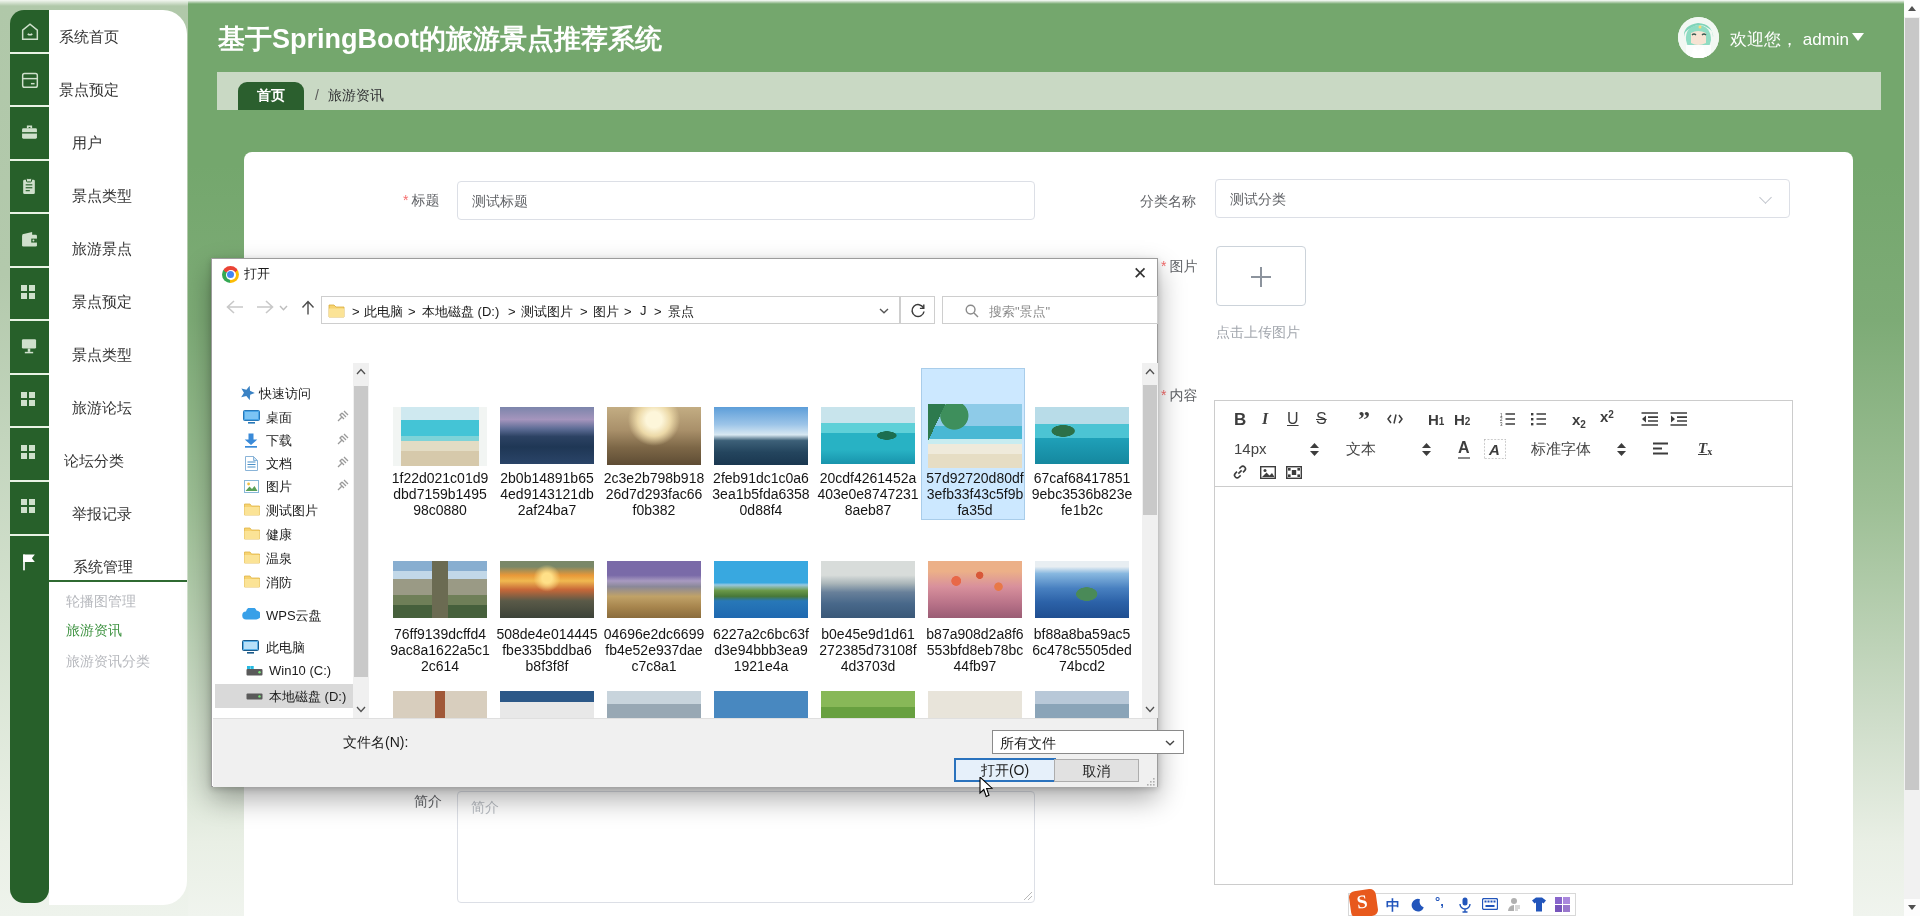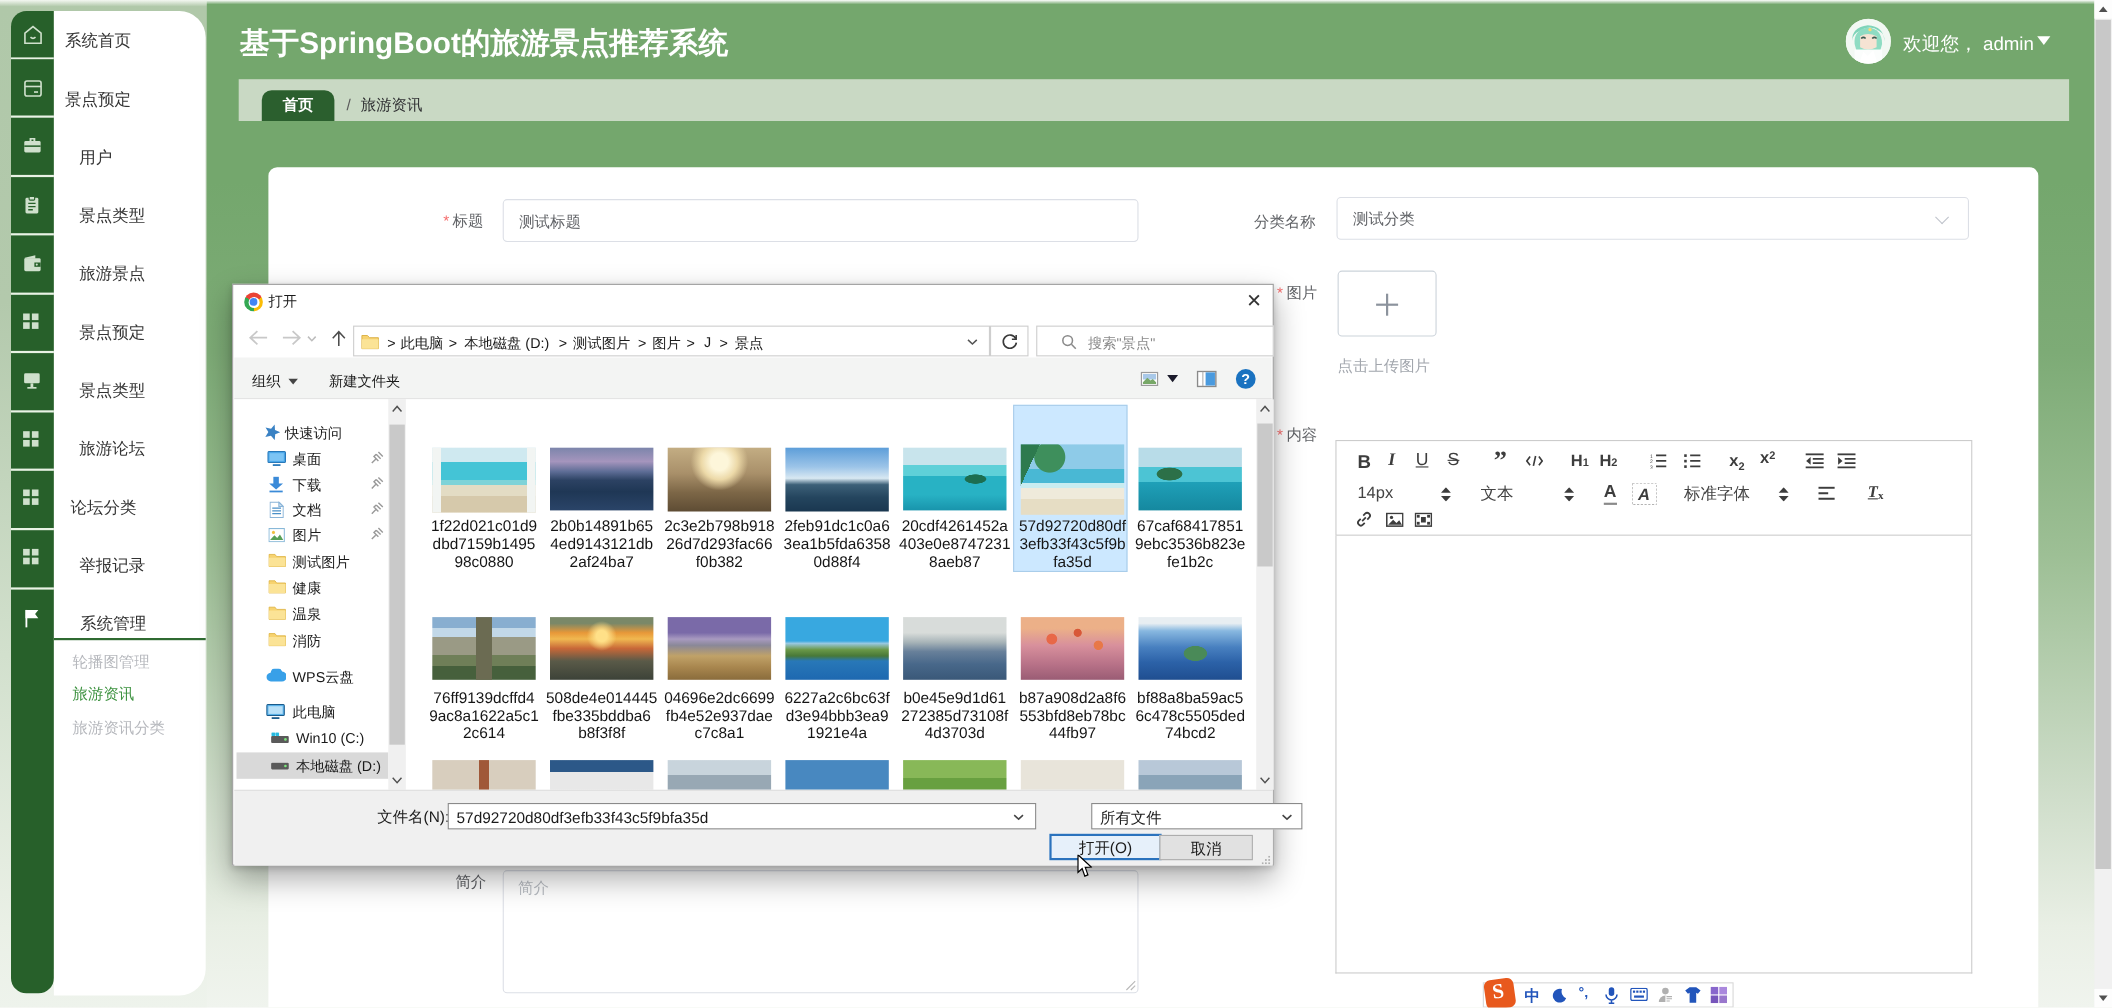--- a/index.html
+++ b/index.html
@@ -419,44 +419,20 @@
         <path d="M13.5 5 A6 6 0 1 0 14 8.5"></path>
         <path d="M13.8 1.5 V5.4 H9.9" stroke-width="1.4"></path>
       </svg>
   </div>
   <div class="box" style="left:730px; top:37px; width:216px; height:28px;">
     <svg style="position:absolute; left:22px; top:7px;" width="14" height="14" viewBox="0 0 14 14" fill="none" stroke="#8a8a8a" stroke-width="1.4">
         <circle cx="5.6" cy="5.6" r="4.4"></circle>
         <path d="M9 9 L13 13"></path>
       </svg>
     <span class="nav13" style="left:46px; top:6px; color:#8a8a8a;">搜索"景点"</span>
-  </div>
-  <div id="toolrow">
-    <span class="nav13" style="left:16px; top:13px;">组织</span>
-    <svg style="position:absolute; left:49px; top:19px;" width="9" height="6" viewBox="0 0 9 6" fill="#444">
-        <path d="M0 0 h9 L4.5 5.5 Z"></path>
-      </svg>
-    <span class="nav13" style="left:86px; top:13px;">新建文件夹</span>
-    <svg style="position:absolute; left:824px; top:13px;" width="16" height="13" viewBox="0 0 16 13">
-        <rect x="0.5" y="0.5" width="15" height="12" fill="#fff" stroke="#9a9a9a" stroke-width="1.4"></rect>
-        <rect x="2" y="2" width="12" height="5" fill="#a8c8e8"></rect>
-        <path d="M2 9.5 L6 5.5 L9 8 L11 6.5 L14 9.5 V11 H2 Z" fill="#78a868"></path>
-      </svg>
-    <svg style="position:absolute; left:848px; top:16px;" width="10" height="7" viewBox="0 0 10 7" fill="#1a1a2a">
-        <path d="M0 0 h10 L5 6.5 Z"></path>
-      </svg>
-    <svg style="position:absolute; left:875px; top:12px;" width="18" height="15" viewBox="0 0 18 15">
-        <rect x="0.5" y="0.5" width="17" height="14" fill="#fff" stroke="#8a8a8a" stroke-width="1.6"></rect>
-        <line x1="5.5" y1="1" x2="5.5" y2="14" stroke="#b0b0b0"></line>
-        <rect x="8" y="1.5" width="8.5" height="12" fill="#4a9ade"></rect>
-      </svg>
-    <svg style="position:absolute; left:910px; top:10px;" width="19" height="19" viewBox="0 0 19 19">
-        <circle cx="9.5" cy="9.5" r="9" fill="#1a72c0"></circle>
-        <text x="9.5" y="14" font-size="13" font-weight="bold" fill="#fff" text-anchor="middle">?</text>
-      </svg>
   </div>
   <div id="leftpane">
     <svg style="position:absolute; left:27px; top:22px;" width="15" height="15" viewBox="0 0 16 16">
         <path d="M8 0.5 L10 5.5 L15.5 6 L11.5 9.5 L12.8 15 L8 12 L3.2 15 L4.5 9.5 L0.5 6 L6 5.5 Z" fill="#3a82c4" transform="rotate(18 8 8)"></path>
       </svg>
     <span class="nav13" style="left:46px; top:22px;">快速访问</span>
     <svg style="position:absolute; left:30px; top:47px;" width="17" height="14" viewBox="0 0 17 14">
         <rect x="0.5" y="0.5" width="16" height="10" rx="1" fill="#4aa6e8" stroke="#2878b8"></rect>
         <rect x="2" y="2" width="13" height="7" fill="#7cc4f4"></rect>
         <rect x="5" y="12" width="7" height="1.6" fill="#2878b8"></rect>
@@ -589,26 +565,20 @@
     <svg style="position:absolute; left:3px; top:5px;" width="10" height="7" viewBox="0 0 10 7" fill="none" stroke="#505050" stroke-width="1.3">
         <path d="M1 6 L5 1.5 L9 6"></path>
       </svg>
     <div style="position:absolute; left:1px; top:22px; width:14px; height:130px; background:#c9c9c9;"></div>
     <svg style="position:absolute; left:3px; top:343px;" width="10" height="7" viewBox="0 0 10 7" fill="none" stroke="#505050" stroke-width="1.3">
         <path d="M1 1 L5 5.5 L9 1"></path>
       </svg>
   </div>
   <div id="botpane">
     <span class="nav13" style="left:130px; top:15px; font-size:14px;">文件名(N):</span>
-    <div style="position:absolute; left:194px; top:11px; width:535px; height:24px; background:#fff; border:1px solid #8a8a8a;">
-      <span class="nav13" style="left:7px; top:4px; font-size:14px;">57d92720d80df3efb33f43c5f9bfa35d</span>
-      <svg style="position:absolute; left:513px; top:9px;" width="10" height="6" viewBox="0 0 10 6" fill="none" stroke="#444" stroke-width="1.4">
-          <path d="M1 1 L5 4.7 L9 1"></path>
-        </svg>
-    </div>
     <div style="position:absolute; left:739px; top:11px; width:192px; height:24px; background:#fff; border:1px solid #8a8a8a;margin-left:40px;">
       <span class="nav13" style="left:7px; top:4px; font-size:14px;">所有文件</span>
       <svg style="position:absolute; left:172px; top:9px;" width="10" height="6" viewBox="0 0 10 6" fill="none" stroke="#444" stroke-width="1.4">
           <path d="M1 1 L5 4.7 L9 1"></path>
         </svg>
     </div>
     <div style="position:absolute; left:741px; top:39px; width:102px; height:24px; background:#e6f0fa; border:2px solid #2a72bd; text-align:center; font-size:14px; color:#1a1a1a; line-height:20px;">打开(O)</div>
     <div style="position:absolute; left:841px; top:40px; width:85px; height:23px; background:#e1e1e1; border:1px solid #adadad; text-align:center; font-size:14px; color:#1a1a1a; line-height:22px;">取消</div>
     <svg style="position:absolute; left:934px; top:59px;" width="8" height="8" viewBox="0 0 8 8">
         <g fill="#b0b0b0">

